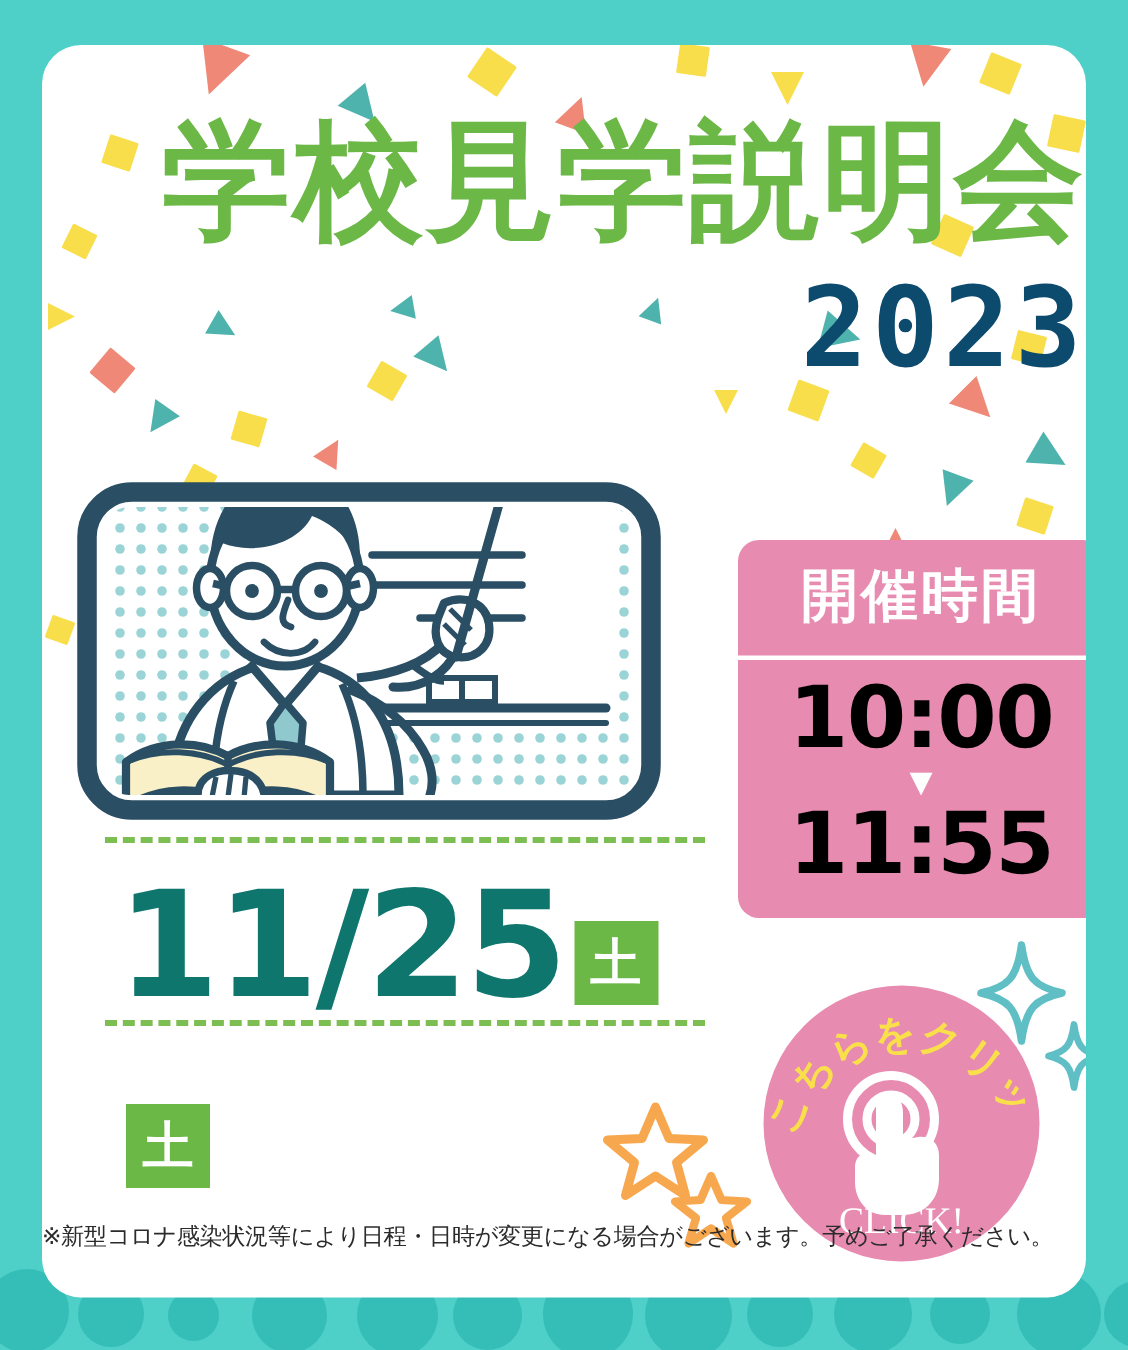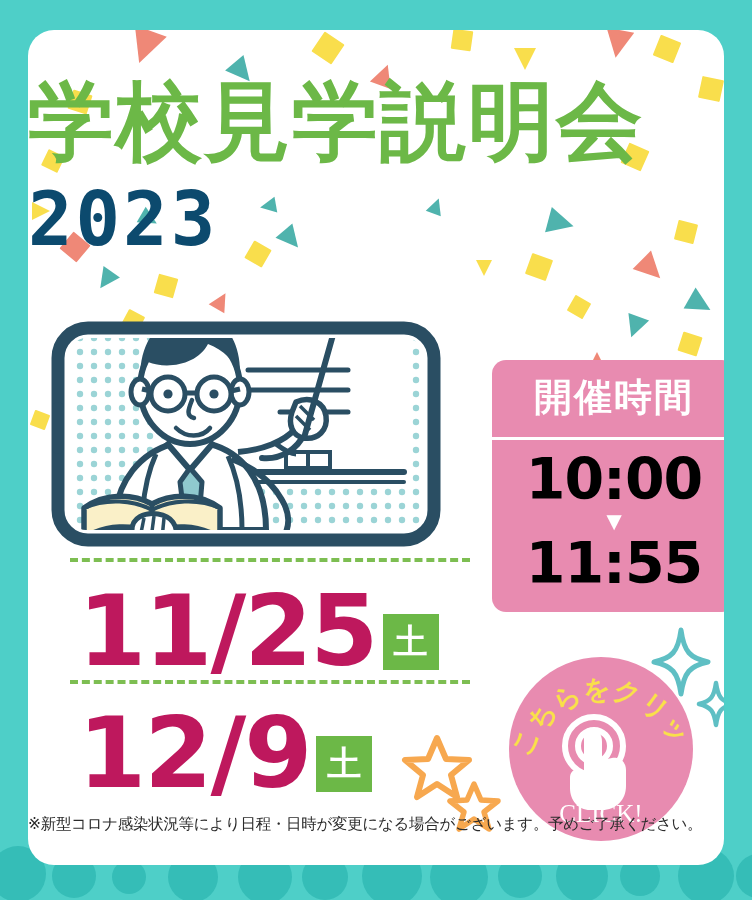--- a/index.html
+++ b/index.html
@@ -48,21 +48,21 @@
     position: absolute;
   }
   .c-sq { border-radius: 1px; }
   .c-tri { width: 0; height: 0; background: none !important; }
 
   
   #title-block {
     position: absolute;
     left: 0; right: 0;
     top: 48px;
-    text-align: left;
+    text-align: right;
     z-index: 5;
   }
   #main-title {
     font-family: "DejaVu Sans", "Liberation Sans", sans-serif;
     font-size: 86px;
     font-weight: 700;
     color: #6CB847;
     letter-spacing: 2px;
     line-height: 1.0;
     margin: 0;
@@ -105,21 +105,21 @@
   .date-row {
     display: flex;
     align-items: flex-end;
     height: 118px;
     padding-left: 8px;
   }
   .date-text {
     font-family: "DejaVu Sans", "Liberation Sans", sans-serif;
     font-size: 98px;
     font-weight: 700;
-    color: #be185d;
+    color: #0f766e;
     line-height: 1.0;
     letter-spacing: -2px;
   }
   .day-badge {
     width: 56px;
     height: 56px;
     background: #6CB847;
     color: #ffffff;
     font-size: 34px;
     font-weight: 700;
@@ -352,21 +352,20 @@
     </div>
 
     <div id="dates">
       <div class="date-divider"></div>
       <div class="date-row">
         <span class="date-text">11/25</span>
         <span class="day-badge">土</span>
       </div>
       <div class="date-divider"></div>
       <div class="date-row">
-        <span class="date-text">12/9</span>
         <span class="day-badge">土</span>
       </div>
     </div>
 
     <div id="time-box">
       <div id="time-header">開催時間</div>
       <div id="time-body">
         <div class="time-val">10:00</div>
         <div id="time-arrow">▼</div>
         <div class="time-val">11:55</div>

